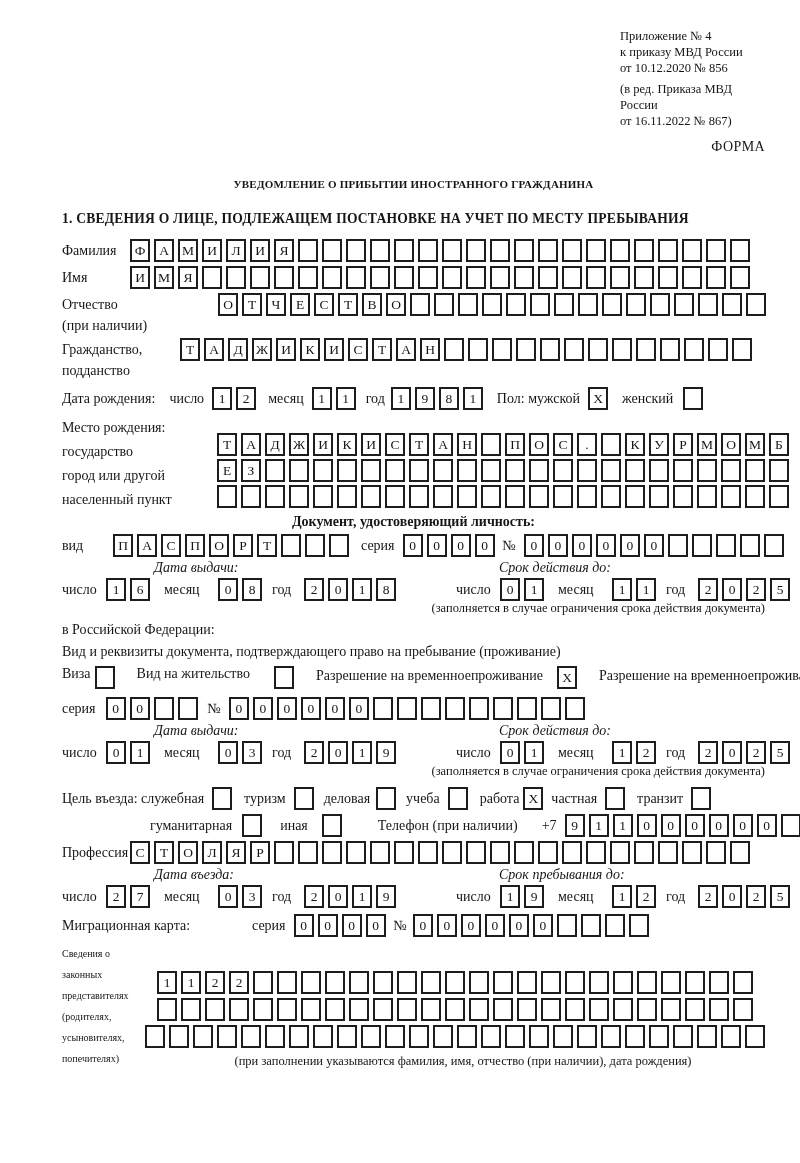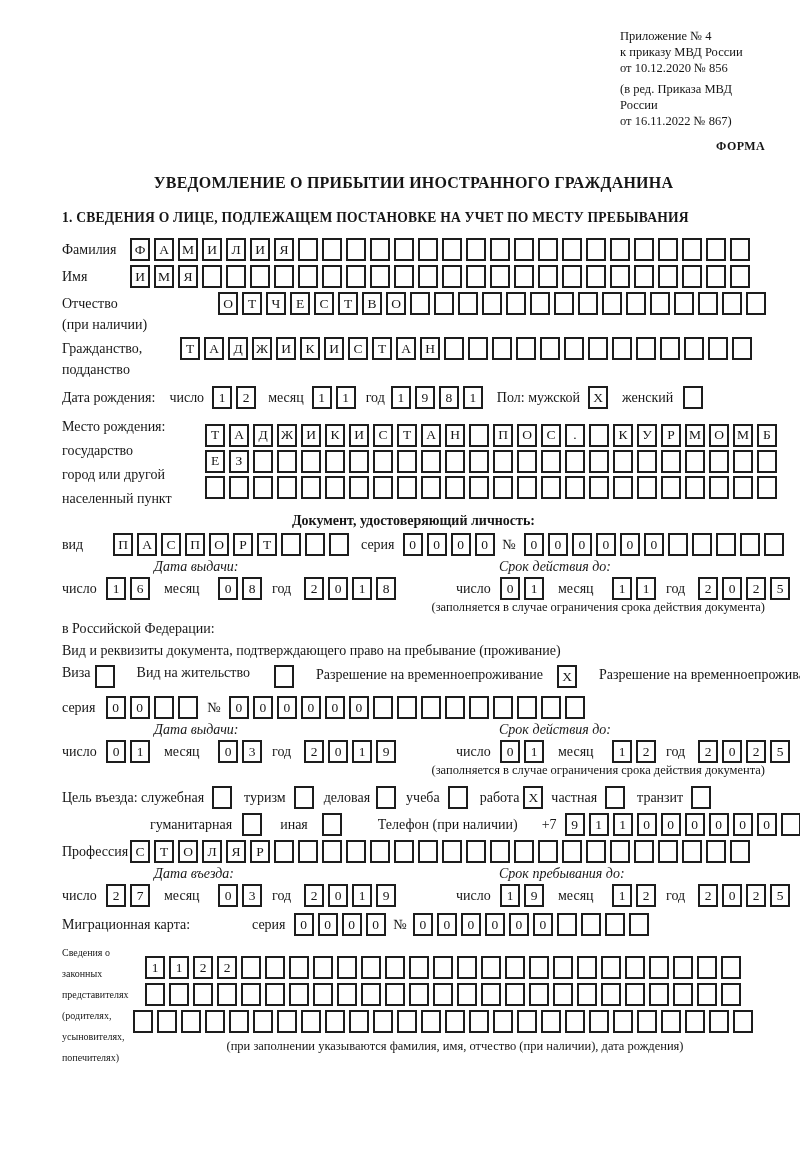--- a/index.html
+++ b/index.html
@@ -7,24 +7,24 @@
   body {
     background:#ffffff; color:#161616;
     font-family:"Liberation Serif", serif;
     font-size:14px; overflow:hidden;
   }
   .page { width:800px; height:1163px; padding:28px 35px 0 62px; position:relative; }
 
   
   .appendix { margin-left:558px; font-size:12.5px; line-height:16px; }
   .appendix .rev { margin-top:5px; }
-  .forma { text-align:right; font-weight:bold; font-size:12px; margin-top:10px; letter-spacing:.4px; }
+  .forma { text-align:right; font-weight:normal; font-size:14px; margin-top:10px; letter-spacing:.4px; }
 
   
-  .title { text-align:center; font-weight:bold; font-size:16px; line-height:22px; margin-top:18px; letter-spacing:.2px; }
+  .title { text-align:center; font-weight:bold; font-size:11px; line-height:22px; margin-top:18px; letter-spacing:.2px; }
   .blank-line { display:inline-block; width:56px; border-bottom:2px solid #222; height:12px; margin-left:10px; }
   .sec-heading { font-weight:bold; font-size:13.6px; margin-top:16px; letter-spacing:.2px; }
 
   
   .row { display:flex; align-items:center; white-space:nowrap; margin-top:4px; }
   .boxes { display:inline-flex; flex:none; }
   .box {
     width:20px; height:23px; flex:none;
     border:2px solid #1d1d1d; margin-right:4px;
     display:inline-flex; align-items:center; justify-content:center;
@@ -37,21 +37,21 @@
   .center { text-align:center; }
   .bold { font-weight:bold; }
 
   
   .w68{width:68px} .w156{width:156px} .w118{width:118px} .w51{width:51px}
   .w42{width:44px} .w48{width:50px} .w30{width:32px}
   
   .g4{margin-left:4px} .g6{margin-left:6px} .g8{margin-left:8px} .g10{margin-left:10px}
   .g14{margin-left:14px} .g18{margin-left:18px} .g24{margin-left:24px} .g32{margin-left:32px} .g56{margin-left:56px} .g88{margin-left:88px}
 
-  .two-col { display:flex; align-items:center; }
+  .two-col { display:flex; align-items:flex-end;gap:12px; }
   .bp-labels { width:143px; line-height:24px; flex:none; }
   .bp-rows .boxes { margin-bottom:3px; }
   .mt6{margin-top:6px} .mt8{margin-top:8px} .mt12{margin-top:12px}
   .lh20{line-height:20px}
 
   .rep-labels { width:83px; flex:none; font-size:10px; line-height:21px; }
   .rep-rows .boxes { margin-bottom:4px; }
   .rep-row3 { margin-left:-12px; }
   .rep-note { font-size:12.5px; margin-top:2px; text-align:center; }
 

